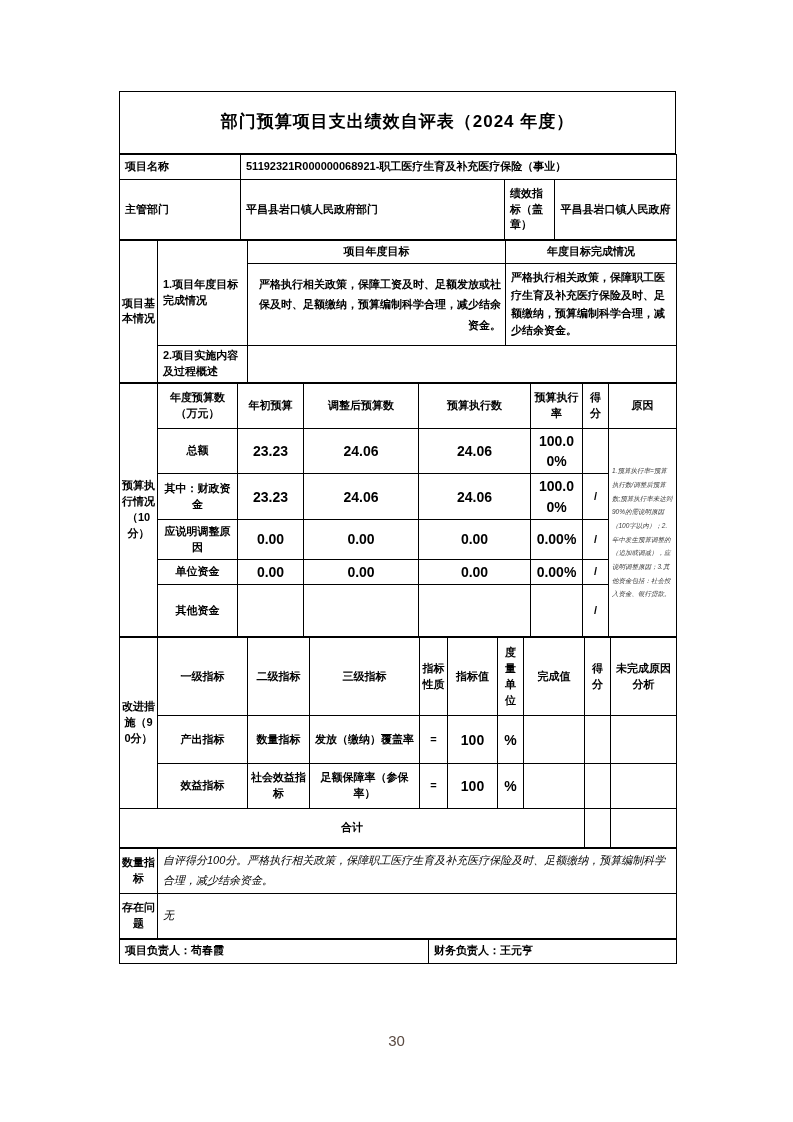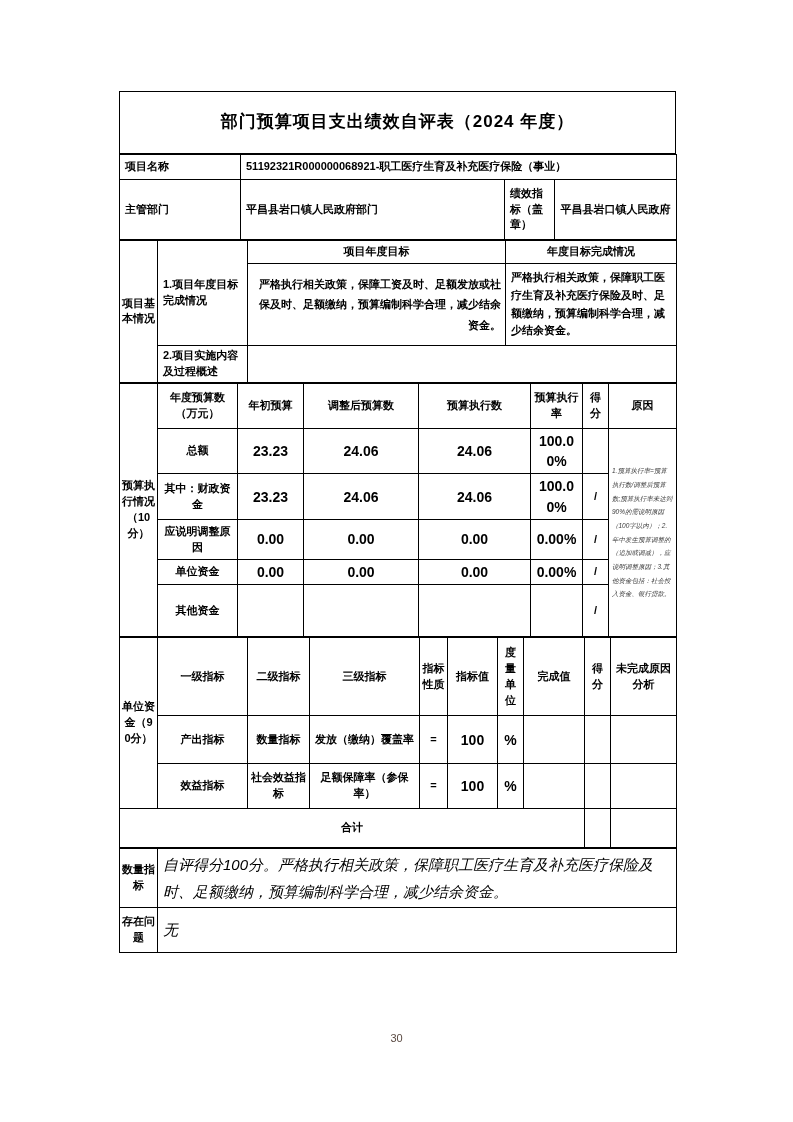--- a/index.html
+++ b/index.html
@@ -47,30 +47,30 @@
     font-weight: normal;
     font-style: italic;
     color: #3c3c3c;
     text-align: left;
     line-height: 2.1;
     padding: 3px;
   }
   .italic {
     font-style: italic;
     font-weight: normal;
-    font-size: 15px;
+    font-size: 11px;
   }
   .concl { line-height: 1.8; }
   .pagenum {
     position: absolute;
     top: 1032px;
     left: 0;
     width: 100%;
     text-align: center;
-    font-size: 11px;
+    font-size: 15px;
     color: #5a4a42;
   }
 </style>
 </head>
 <body>
 
 <div class="sheet">
 
   <table>
     <tbody>
@@ -200,21 +200,21 @@
         <col style="width:110px">
         <col style="width:28px">
       <col style="width:50px">
         <col style="width:26px">
         <col style="width:61px">
         <col style="width:26px">
         <col style="width:66px">
     </colgroup>
     <tbody>
       <tr style="height:78px">
-        <td rowspan="3">单位资金（90分）</td>
+        <td rowspan="3">改进措施（90分）</td>
         <td>一级指标</td>
         <td>二级指标</td>
         <td>三级指标</td>
         <td>指标性质</td>
         <td>指标值</td>
         <td>度量单位</td>
         <td>完成值</td>
         <td>得分</td>
         <td>未完成原因分析</td>
       </tr>
@@ -258,16 +258,28 @@
         <td>数量指标</td>
         <td class="left italic concl">自评得分100分。严格执行相关政策，保障职工医疗生育及补充医疗保险及时、足额缴纳，预算编制科学合理，减少结余资金。</td>
       </tr>
       <tr style="height:45px">
         <td>存在问题</td>
         <td class="left italic">无</td>
       </tr>
     </tbody>
   </table>
 
+  <table>
+    <colgroup>
+        <col style="width:309px">
+        <col style="width:248px">
+      </colgroup>
+    <tbody>
+      <tr style="height:24px">
+        <td class="left">项目负责人：苟春霞</td>
+        <td class="left">财务负责人：王元亨</td>
+      </tr>
+    </tbody>
+  </table>
 
 </div>
 
 <div class="pagenum">30</div>
 
 </body></html>

